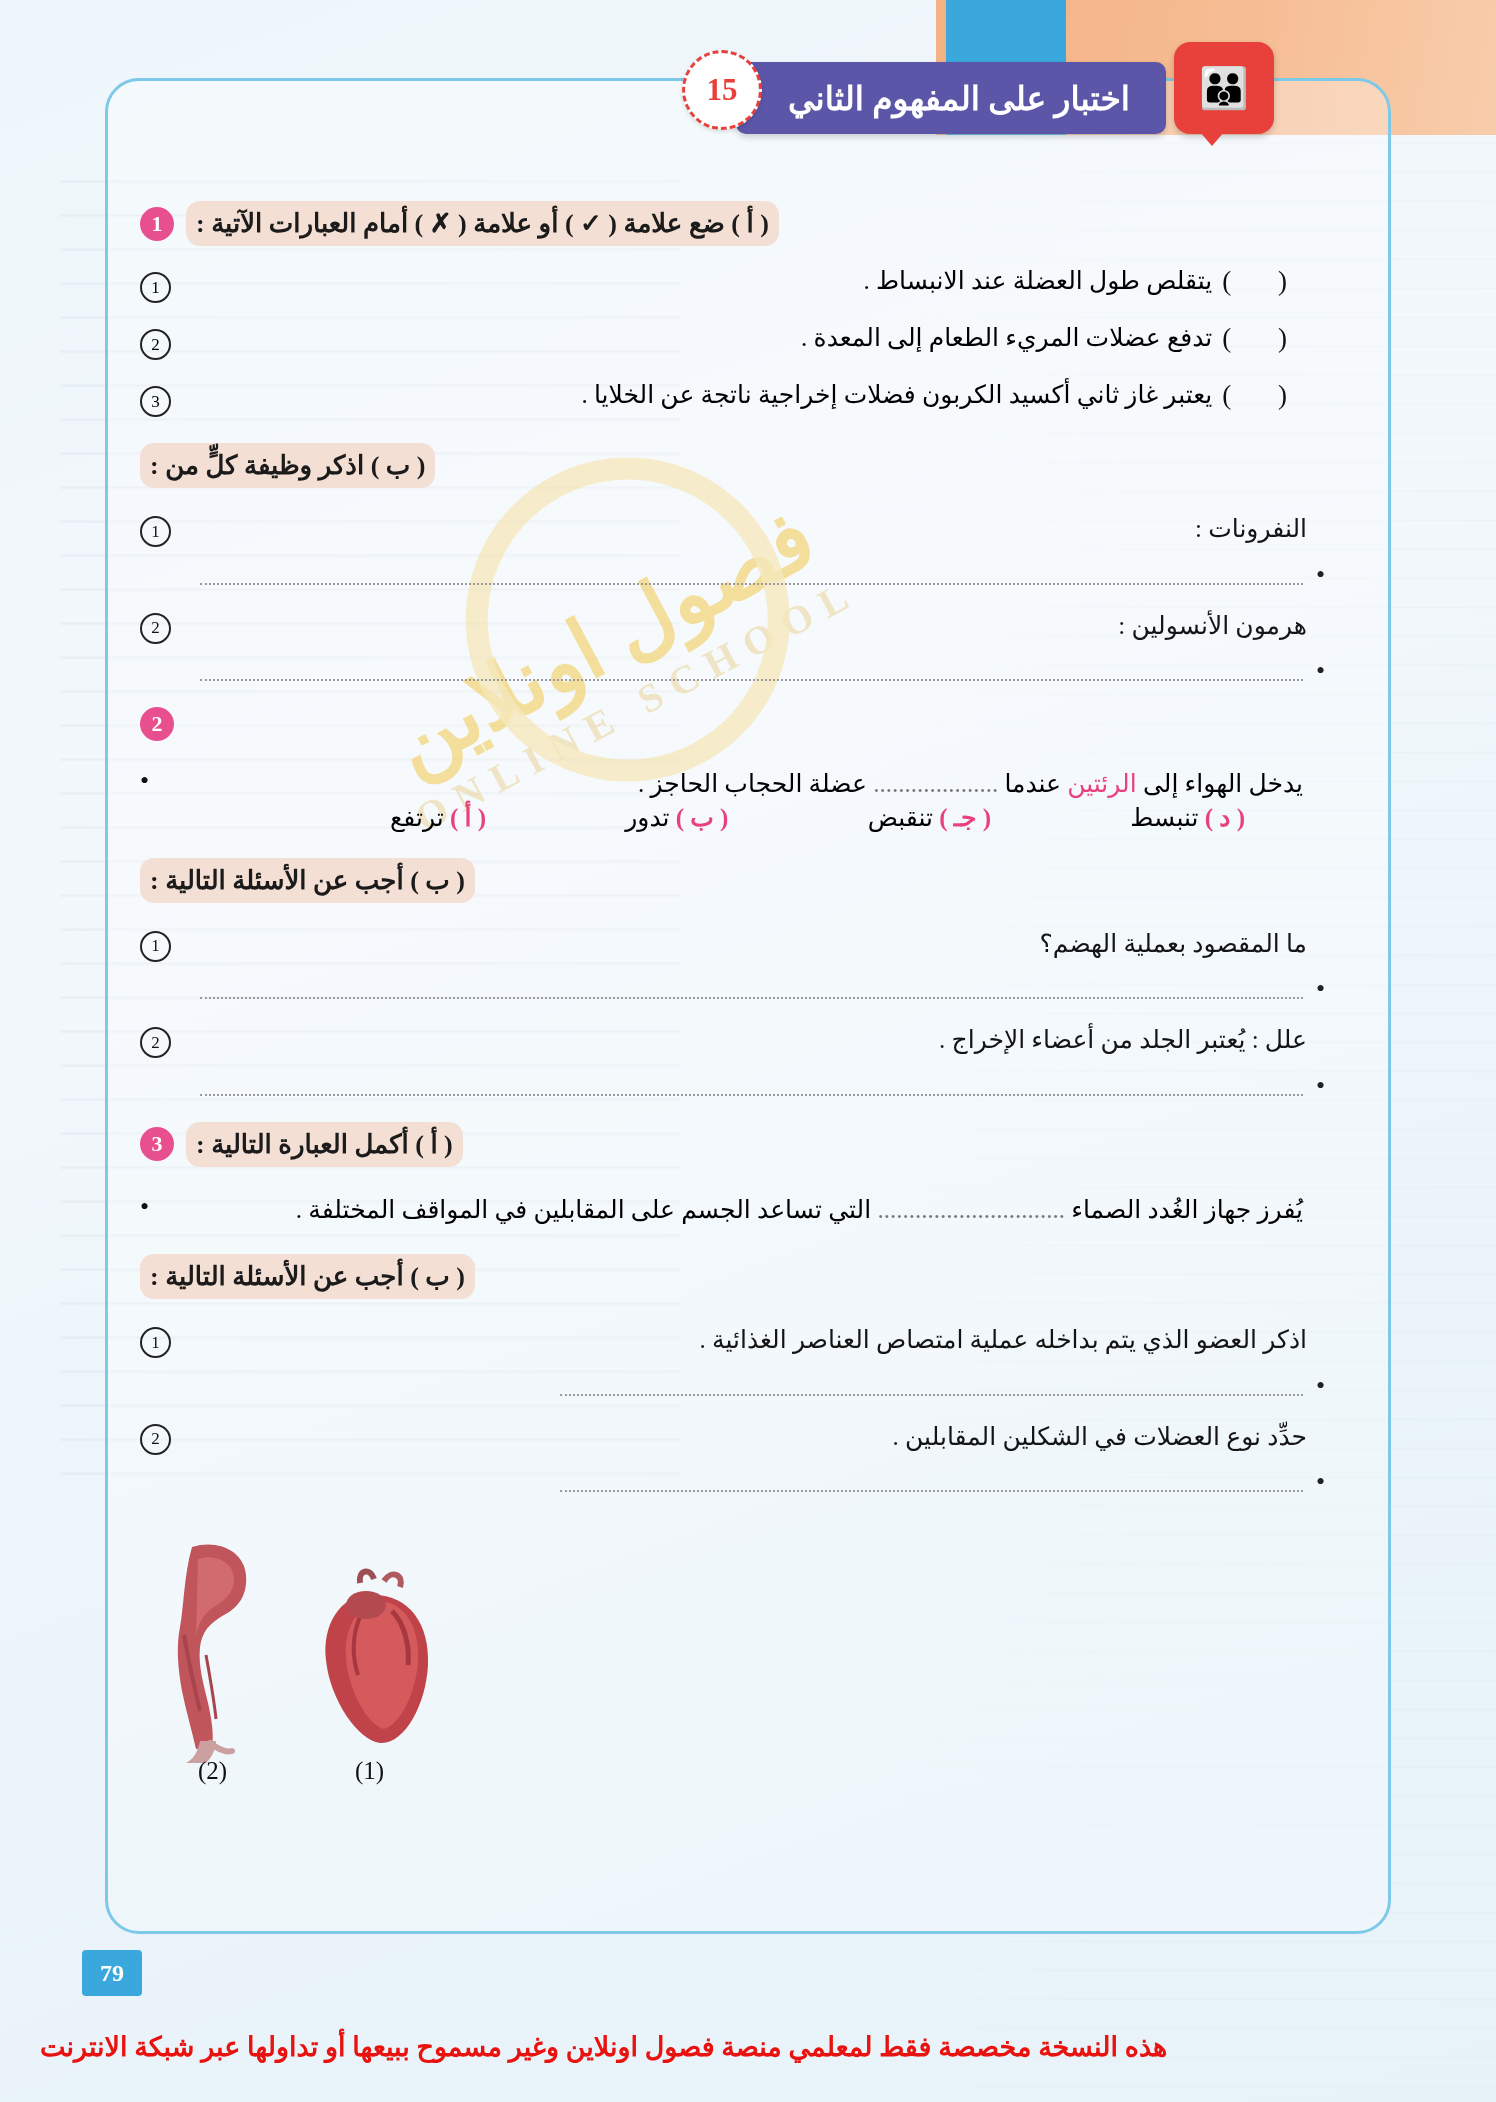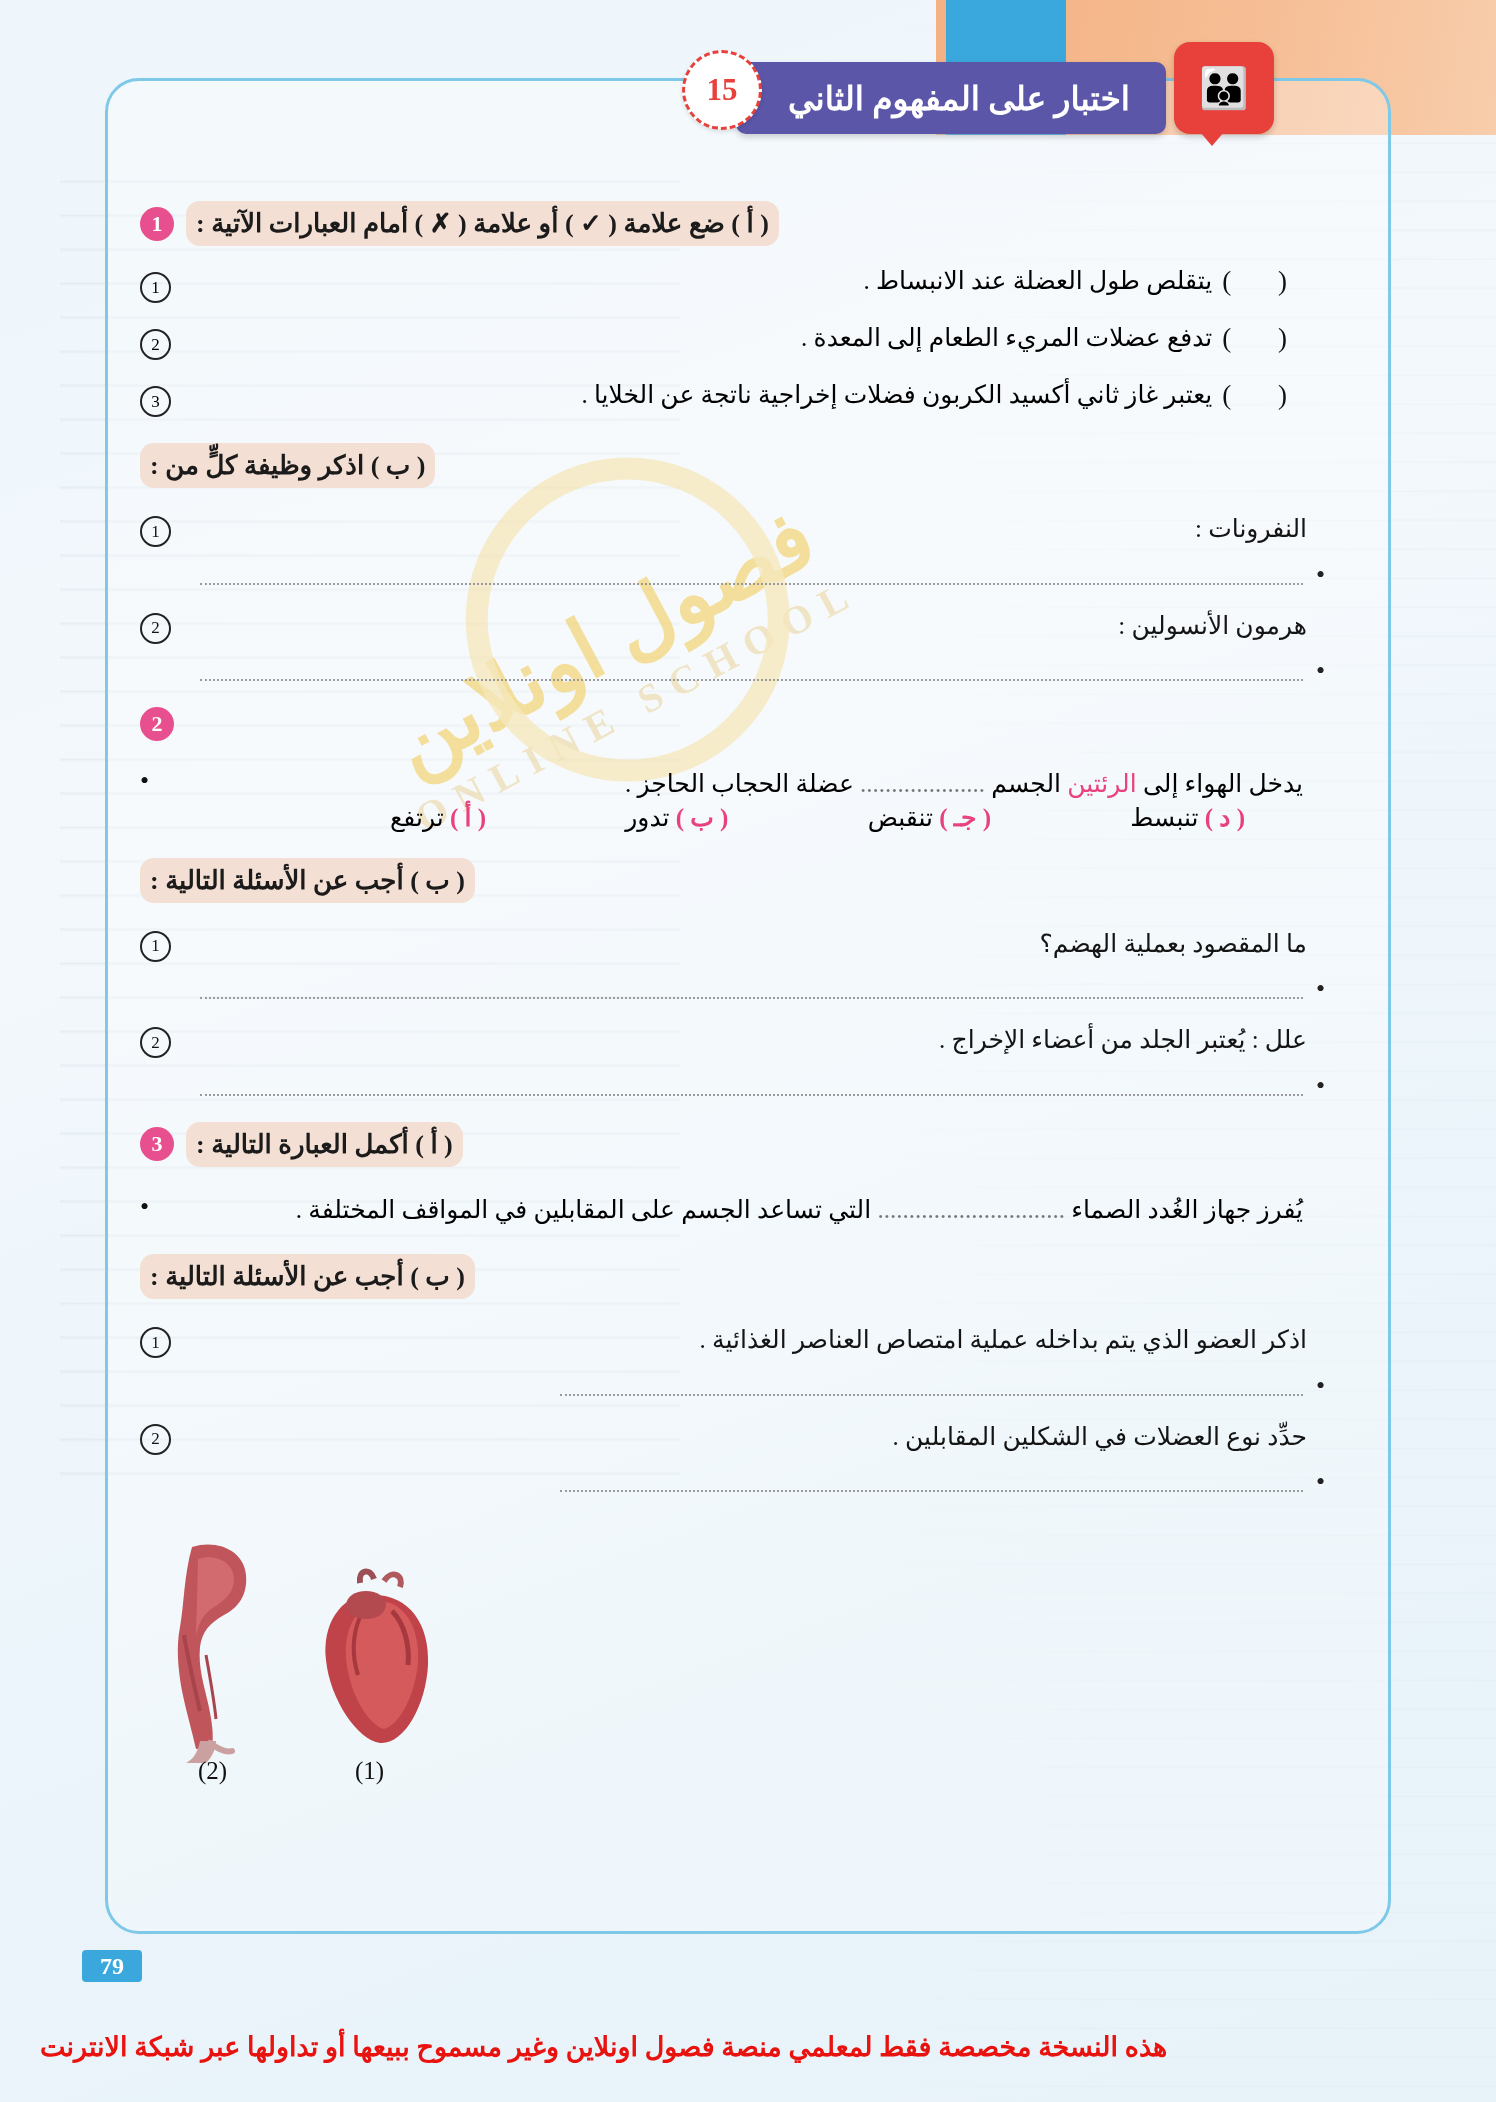--- a/index.html
+++ b/index.html
@@ -265,21 +265,21 @@
   .arm, .heart { position: absolute; }
   .caption {
     position: absolute;
     font-size: 25px;
     color: #111;
   }
   
   .page-num {
     position: absolute;
     left: 82px; top: 1950px;
-    width: 60px; height: 32px;
+    width: 60px; height: 46px;
     background: #3aa8dc;
     color: #fff;
     font-size: 24px;
     font-weight: bold;
     display: flex;
     align-items: center;
     justify-content: center;
     border-radius: 4px;
   }
   .footer-note {
@@ -360,21 +360,21 @@
     </div>
     <div class="dots-line"></div>
 
     <div class="sec-head">
       <span class="num-badge">2</span>
     </div>
 
     <div class="bullet-q">
       <span class="dot">•</span>
       <span class="q-text">
-        <span>يدخل الهواء إلى </span><span class="pink-word">الرئتين</span><span> الجسم </span><span class="blank">....................</span><span> عضلة الحجاب الحاجز .</span>
+        <span>يدخل الهواء إلى </span><span class="pink-word">الرئتين</span><span> عندما </span><span class="blank">....................</span><span> عضلة الحجاب الحاجز .</span>
       </span>
     </div>
 
     <div class="mc-row">
       <span class="mc-opt">
         <span class="lab">( أ )</span>
         <span>ترتفع</span>
       </span>
       <span class="mc-opt">
         <span class="lab">( ب )</span>

